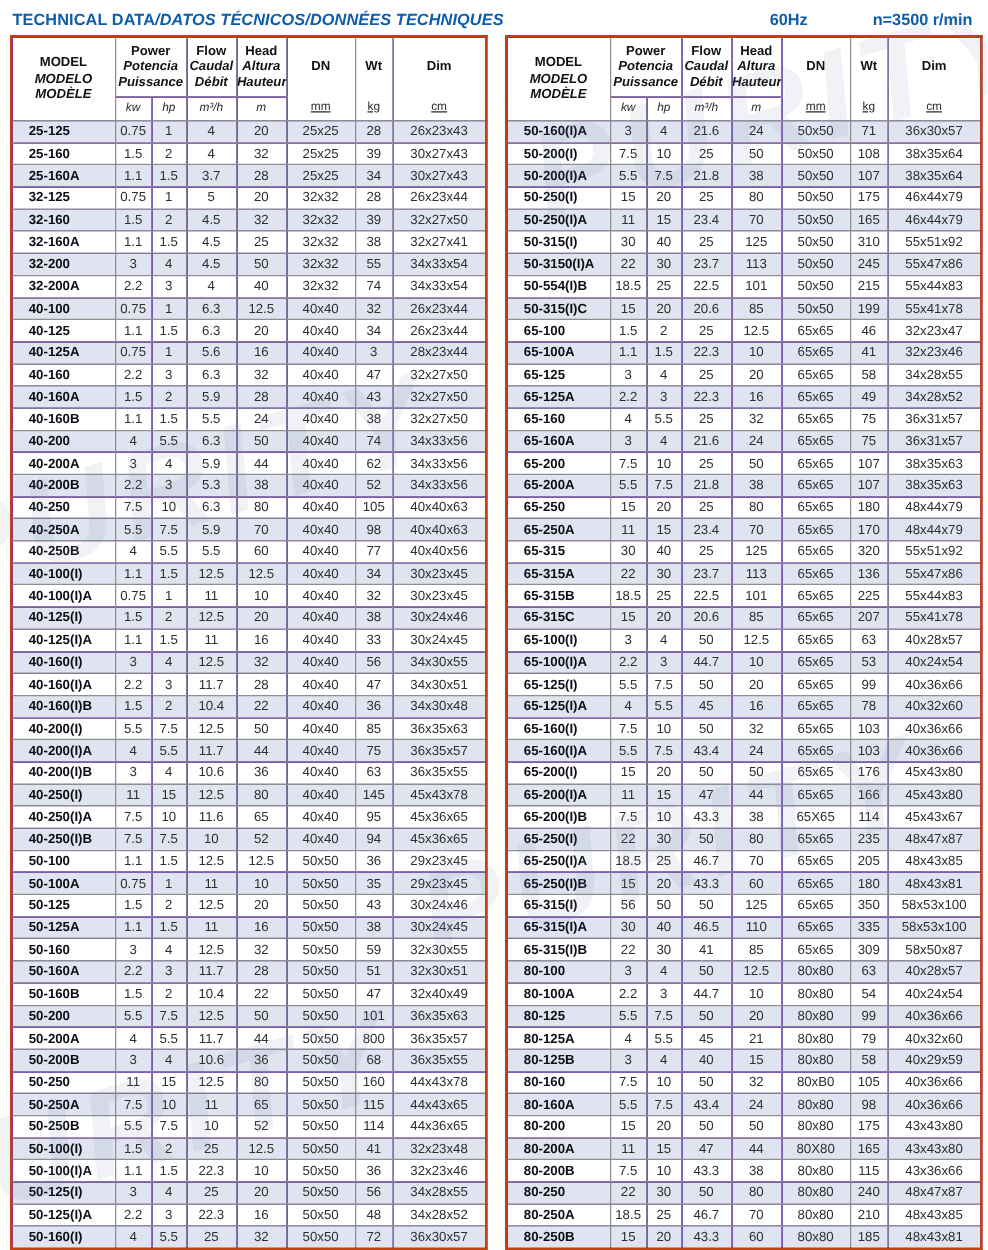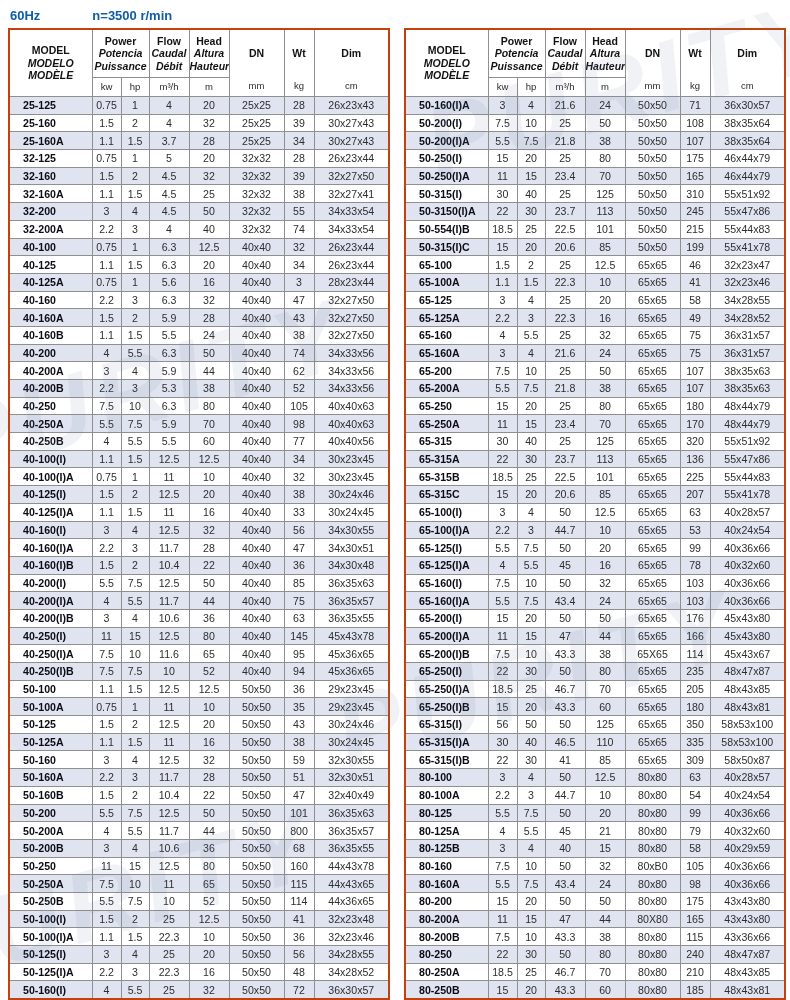--- a/index.html
+++ b/index.html
@@ -22,25 +22,25 @@
   table.spec{
     border-collapse:collapse;table-layout:fixed;width:380px;
     border:2px solid #c2410c;background:#6d28d9;
   }
   table.spec th,table.spec td{
     border:1px solid #8f8f8f;padding:0;text-align:center;vertical-align:middle;
     overflow:hidden;white-space:nowrap;
   }
   thead th{font-size:10.5px;line-height:12.5px;font-weight:bold;color:#121212;background:#fff;}
   tr.h1 th{height:47px;}
-  tr.h2 th{height:18px;font-weight:normal;font-size:9.5px;color:#2a2a2a;}
+  tr.h2 th{height:18px;font-weight:normal;font-size:9.5px;color:#2a2a2a;font-style:italic;}
   .il{font-style:italic;}
   .combo{display:flex;flex-direction:column;height:66px;}
   .combo .nm{flex:1;display:flex;align-items:center;justify-content:center;}
-  .combo .un{height:19px;line-height:17px;font-weight:normal;font-size:9.5px;color:#2a2a2a;}
+  .combo .un{height:19px;line-height:17px;font-weight:normal;font-size:9.5px;color:#2a2a2a;text-decoration:underline;}
 
   tbody td{height:16.7px;font-size:10.6px;color:#2e2e30;}
   tbody td.model{
     text-align:left;padding-left:13px;font-weight:bold;color:#0c0c16;
   }
   tbody tr:nth-child(odd) td{background:#e0e4f0;}
   tbody tr:nth-child(even) td{background:#ffffff;}
 
   .watermark{
     position:absolute;z-index:6;pointer-events:none;
@@ -50,20 +50,21 @@
   }
   #wm1{left:420px;top:30px;}
   #wm2{left:-60px;top:330px;}
   #wm3{left:330px;top:620px;}
   #wm4{left:-90px;top:840px;}
 </style>
 </head>
 <body>
 
 <div class="topbar">
+  <div class="page-title"><span>TECHNICAL DATA</span><span class="it">/DATOS TÉCNICOS/DONNÉES TECHNIQUES</span></div>
   <div class="rates">
     <span>60Hz</span>
     <span>n=3500 r/min</span>
   </div>
 </div>
 
 <div class="tables">
 
   <table class="spec">
     <colgroup>

